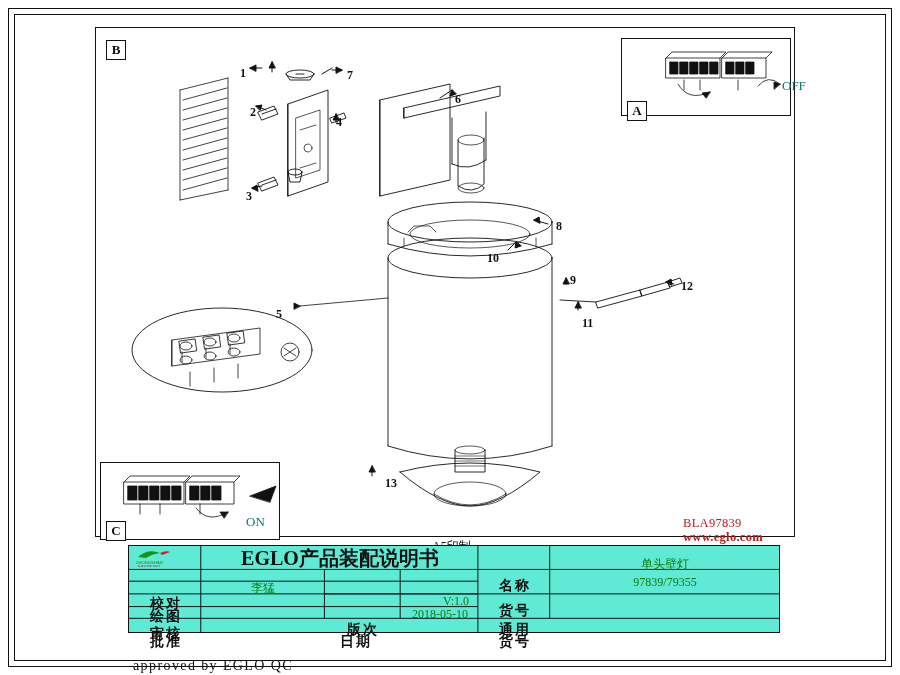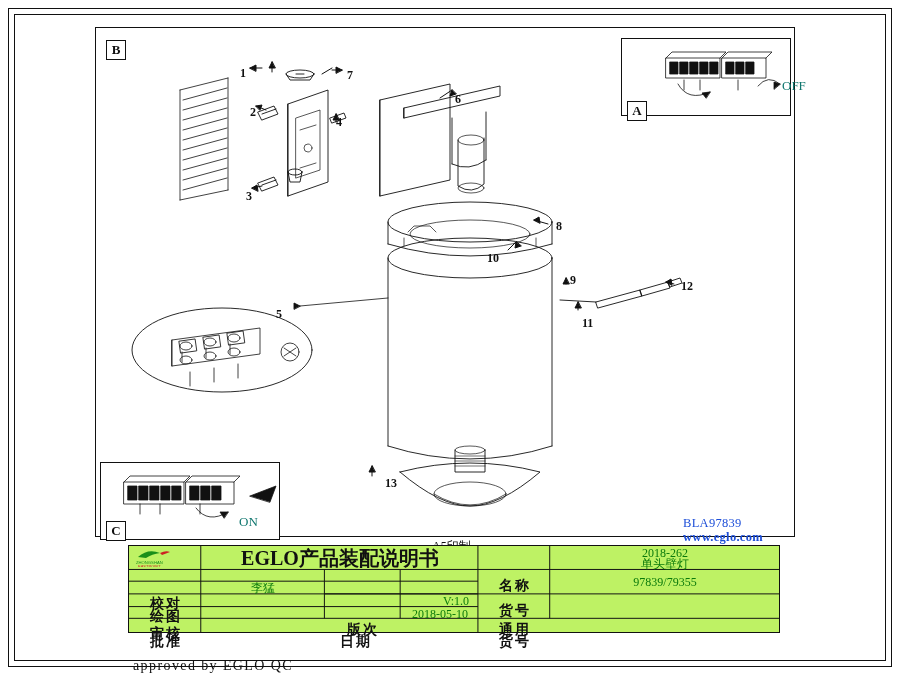--- a/index.html
+++ b/index.html
@@ -91,37 +91,37 @@
     left: 0; top: 0;
     width: 900px;
     height: 675px;
     pointer-events: none;
   }
   
   .partcode {
     position: absolute;
     font-family: "Liberation Serif", serif;
     font-size: 12.5px;
-    color: #1d4ed8;
+    color: #b91c1c;
     letter-spacing: .3px;
   }
   .code1 { left: 683px; top: 516px; }
   .code2 { left: 683px; top: 530px; font-weight: bold; }
   .a5 { position: absolute; left: 432px; top: 538px; font-family: "Liberation Serif", serif; font-size: 12px; color:#111;}
 
   
   .title-block {
     position: absolute;
     left: 128px;
     top: 545px;
     width: 652px;
     height: 88px;
     border: 1px solid #111;
     box-sizing: border-box;
-    background: #bef264;
+    background: #5eead4;
   }
   .tb-grid {
     position: absolute;
     left: 0; top: 0;
     width: 100%;
     height: 100%;
   }
   .tb-cell {
     position: absolute;
     font-family: "Liberation Serif", serif;
@@ -390,21 +390,21 @@
       <div class="num" style="left: 347px; top: 68px;">7</div>
       <div class="num" style="left: 556px; top: 219px;">8</div>
       <div class="num" style="left: 570px; top: 273px;">9</div>
       <div class="num" style="left: 487px; top: 251px;">10</div>
       <div class="num" style="left: 582px; top: 316px;">11</div>
       <div class="num" style="left: 681px; top: 279px;">12</div>
       <div class="num" style="left: 351px; top: 476px; margin-left: 34px;">13</div>
     </div>
 
   <div class="onoff" style="left:782px; top:78px;">OFF</div>
-  <div class="onoff" style="left:239px; top:514px;">ON</div>
+  <div class="onoff" style="left:246px; top:514px;">ON</div>
 
   <div class="partcode code1">BLA97839</div>
   <div class="partcode code2">www.eglo.com</div>
   <div class="a5">A5印制</div>
 
   <div class="title-block">
     <svg class="tb-grid" viewBox="0 0 652 88" preserveAspectRatio="none">
       <g stroke="#111" stroke-width="1" fill="none">
 
         <line x1="72" y1="0" x2="72" y2="88"></line>
@@ -439,21 +439,20 @@
     <div class="tb-cell label-cn" style="left:196px; top:49px; width:76px; height:13px;">版次</div>
     <div class="tb-cell label-cn" style="left:196px; top:62px; width:62px; height:12px;">日期</div>
     <div class="tb-cell val-green" style="left:288px; top:49px; width:78px; height:13px;">V:1.0</div>
     <div class="tb-cell val-green" style="left:272px; top:62px; width:78px; height:12px;">2018-05-10</div>
 
     <div class="tb-cell label-cn" style="left:350px; top:0px; width:72px; height:24px;">名称</div>
     <div class="tb-cell label-cn" style="left:350px; top:24px; width:72px; height:25px;">货号</div>
     <div class="tb-cell label-cn" style="left:350px; top:49px; width:72px; height:13px;">通用</div>
     <div class="tb-cell label-cn" style="left:350px; top:62px; width:72px; height:12px;">货号</div>
 
-    <div class="tb-cell val-green" style="left:422px; top:2px; width:228px; height:11px;">2018-262</div>
     <div class="tb-cell val-green" style="left:422px; top:12px; width:228px; height:12px;">单头壁灯</div>
     <div class="tb-cell val-green" style="left:422px; top:24px; width:228px; height:25px;">97839/79355</div>
 
     <div class="tb-cell approved" style="left:4px; top:90px; width:344px; height:14px;margin-top:23px;">approved by  EGLO  QC</div>
   </div>
 
   <div style="position:absolute; left:132px; top:547px; width:68px; height:20px;">
     <svg viewBox="0 0 68 20" width="68" height="20">
       <path d="M6 10 q10 -9 22 -4 q-8 1 -14 5 z" fill="#1a8f1a"></path>
       <path d="M28 6 q6 -3 10 -1 l-8 3 z" fill="#cc2222"></path>

